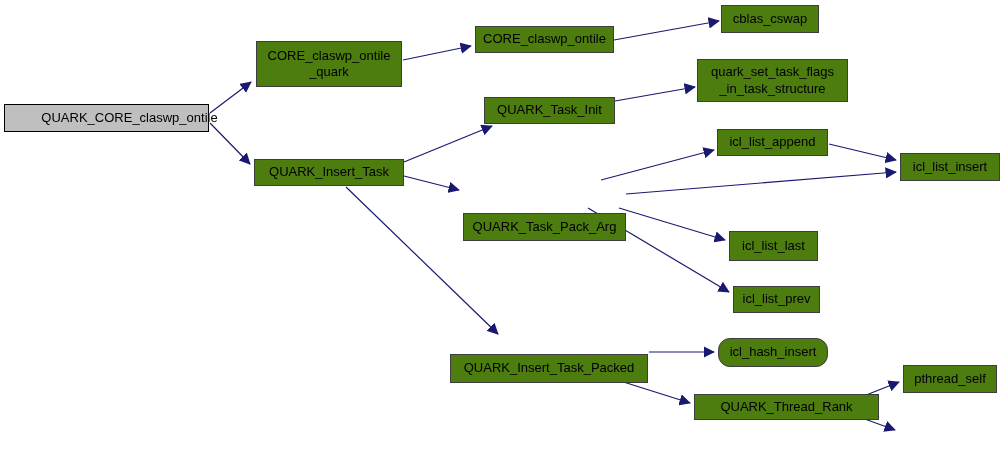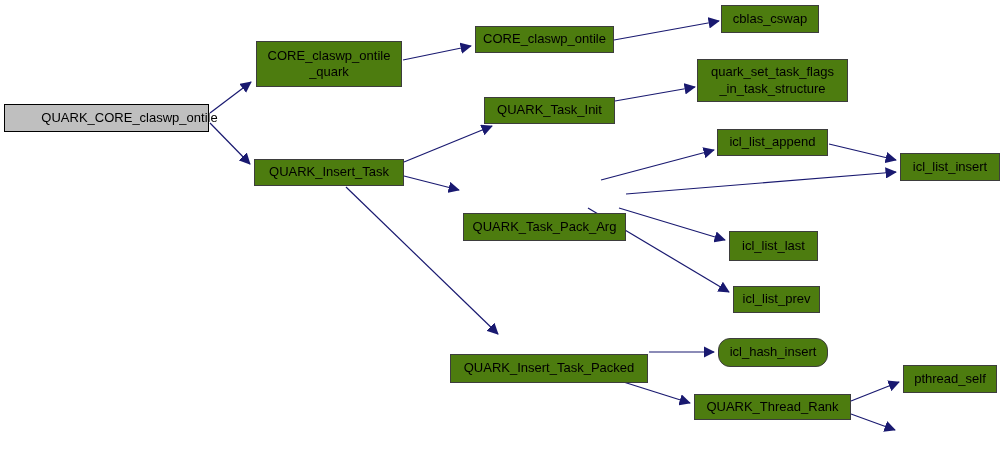--- a/index.html
+++ b/index.html
@@ -90,18 +90,18 @@
   <div class="node" style="left:900px; top:153px; width:100px; height:28px;">icl_list_insert</div>
 
   <div class="node" style="left:729px; top:231px; width:89px; height:30px;">icl_list_last</div>
 
   <div class="node" style="left:733px; top:286px; width:87px; height:27px;">icl_list_prev</div>
 
   <div class="node" style="left:450px; top:354px; width:198px; height:29px;">QUARK_Insert_Task_Packed</div>
 
   <div class="node" style="left:718px; top:338px; width:110px; height:29px;border-radius:12px;">icl_hash_insert</div>
 
-  <div class="node" style="left:694px; top:394px; width:157px; height:26px;">QUARK_Thread_Rank</div>
+  <div class="node" style="left:694px; top:394px; width:185px; height:26px;">QUARK_Thread_Rank</div>
 
   <div class="node" style="left:903px; top:365px; width:94px; height:28px;">pthread_self</div>
 
 
 </div>
 
 </body></html>

